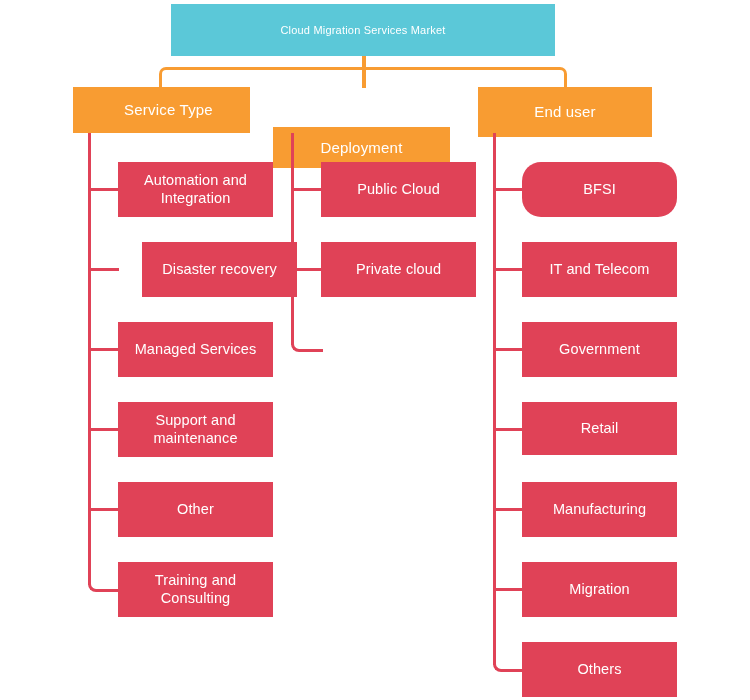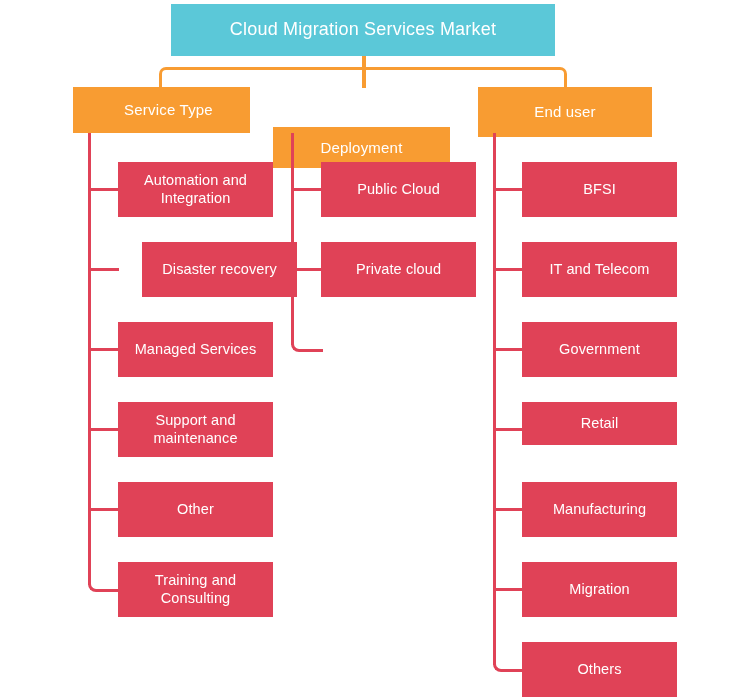--- a/index.html
+++ b/index.html
@@ -23,21 +23,21 @@
     align-items: center;
     justify-content: center;
     text-align: center;
     color: #ffffff;
     box-sizing: border-box;
     line-height: 1.18;
     padding: 2px 6px;
   }
   .root-node {
     background: #5bc8d8;
-    font-size: 18px;
+    font-size: 11px;
     letter-spacing: 0.2px;
   }
   .cat-node {
     background: #f89c32;
     font-size: 15px;
     letter-spacing: 0.2px;
   }
   .leaf-node {
     background: #e04257;
     font-size: 14.5px;
@@ -141,30 +141,30 @@
   <div class="conn red-trunk" style="left:493px; top:133px; width:3px; height:532px;"></div>
   <div class="conn red-elbow" style="left:493px; top:640px; width:32px; height:32px;"></div>
 
   <div class="conn red-stub" style="left:496px; top:188px; width:28px; height:3px;"></div>
   <div class="conn red-stub" style="left:496px; top:268px; width:28px; height:3px;"></div>
   <div class="conn red-stub" style="left:496px; top:348px; width:28px; height:3px;"></div>
   <div class="conn red-stub" style="left:496px; top:428px; width:28px; height:3px;"></div>
   <div class="conn red-stub" style="left:496px; top:508px; width:28px; height:3px;"></div>
   <div class="conn red-stub" style="left:496px; top:588px; width:28px; height:3px;"></div>
 
-  <div class="node leaf-node" style="left:522px; top:162px; width:155px; height:55px;">
+  <div class="node leaf-node" style="left:522px; top:162px; width:155px; height:55px;border-radius:19px;">
     <span>BFSI</span>
   </div>
   <div class="node leaf-node" style="left:522px; top:242px; width:155px; height:55px;">
     <span>IT and Telecom</span>
   </div>
   <div class="node leaf-node" style="left:522px; top:322px; width:155px; height:55px;">
     <span>Government</span>
   </div>
-  <div class="node leaf-node" style="left:522px; top:402px; width:155px; height:43px;">
+  <div class="node leaf-node" style="left:522px; top:402px; width:155px; height:53px;">
     <span>Retail</span>
   </div>
   <div class="node leaf-node" style="left:522px; top:482px; width:155px; height:55px;">
     <span>Manufacturing</span>
   </div>
   <div class="node leaf-node" style="left:522px; top:562px; width:155px; height:55px;">
     <span>Migration</span>
   </div>
   <div class="node leaf-node" style="left:522px; top:642px; width:155px; height:55px;">
     <span>Others</span>

